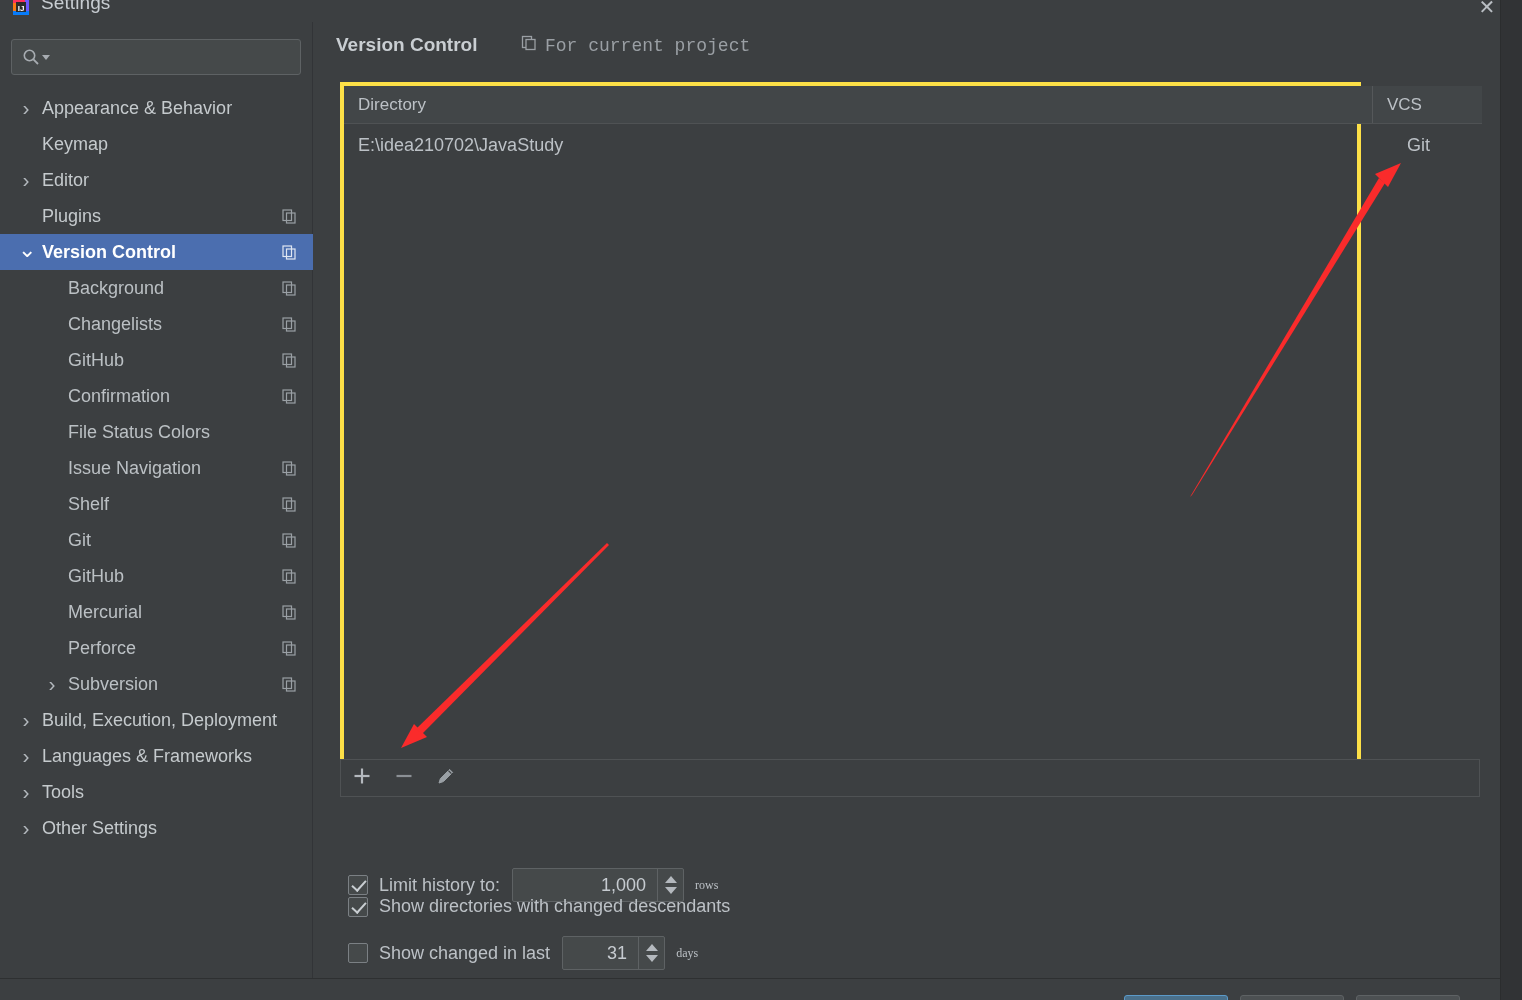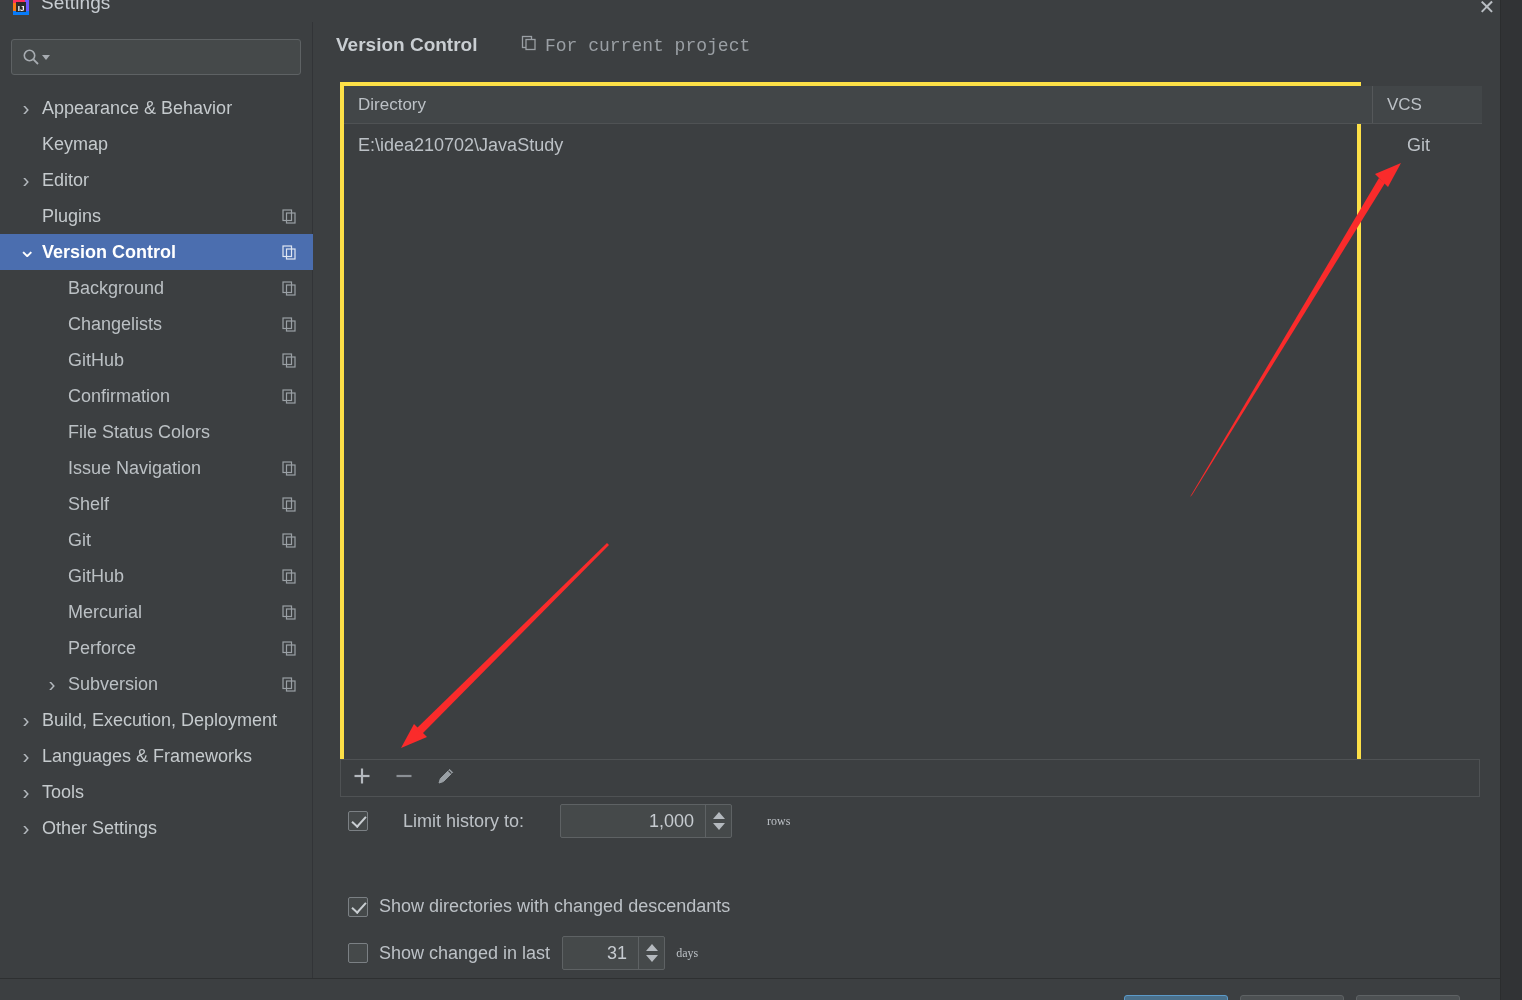--- a/index.html
+++ b/index.html
@@ -418,21 +418,21 @@
         <span>
           <svg width="22" height="22" viewBox="0 0 22 22">
             <path d="M4 18 L5.4 13.6 L14.6 4.4 L17.6 7.4 L8.4 16.6 Z" fill="#9aa0a5" stroke="#9aa0a5" stroke-width="1"></path>
             <path d="M13.4 5.6 L16.4 8.6" stroke="#3c3f41" stroke-width="1.1"></path>
           </svg>
         </span>
       </div>
     </div>
 
 
-    <div class="opt-row" style="left:35px; top:782px;gap:24px;">
+    <div class="opt-row" style="left:35px; top:846px;">
       <span class="cb checked"></span>
       <span class="olabel">Limit history to:</span>
       <span class="spinner" style="width:172px;">
         <span class="sval" style="width:144px;text-align:right;">1,000</span>
         <span class="sbtns">
           <span class="sp-up"></span>
           <span class="sp-dn"></span>
         </span>
       </span>
       <span class="tail">rows</span>

